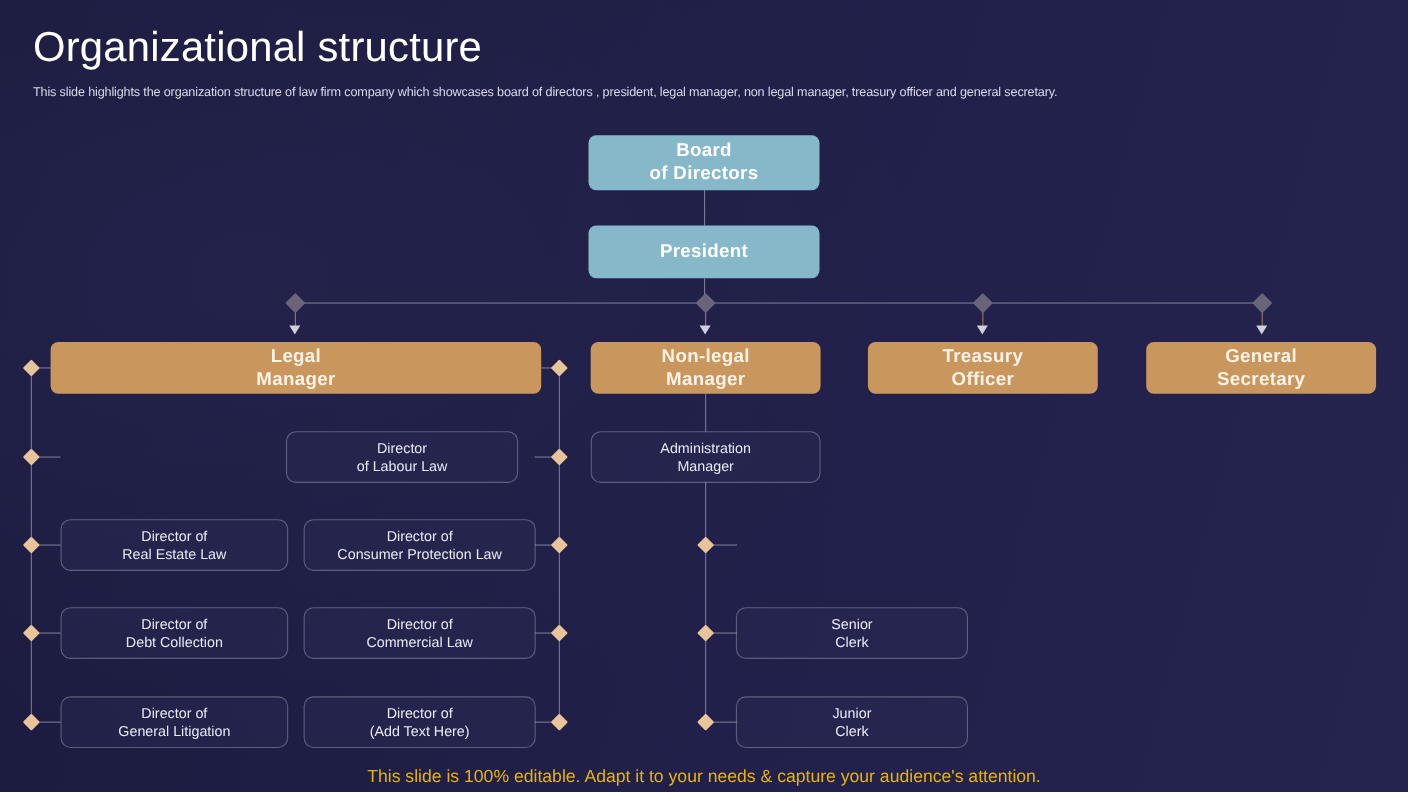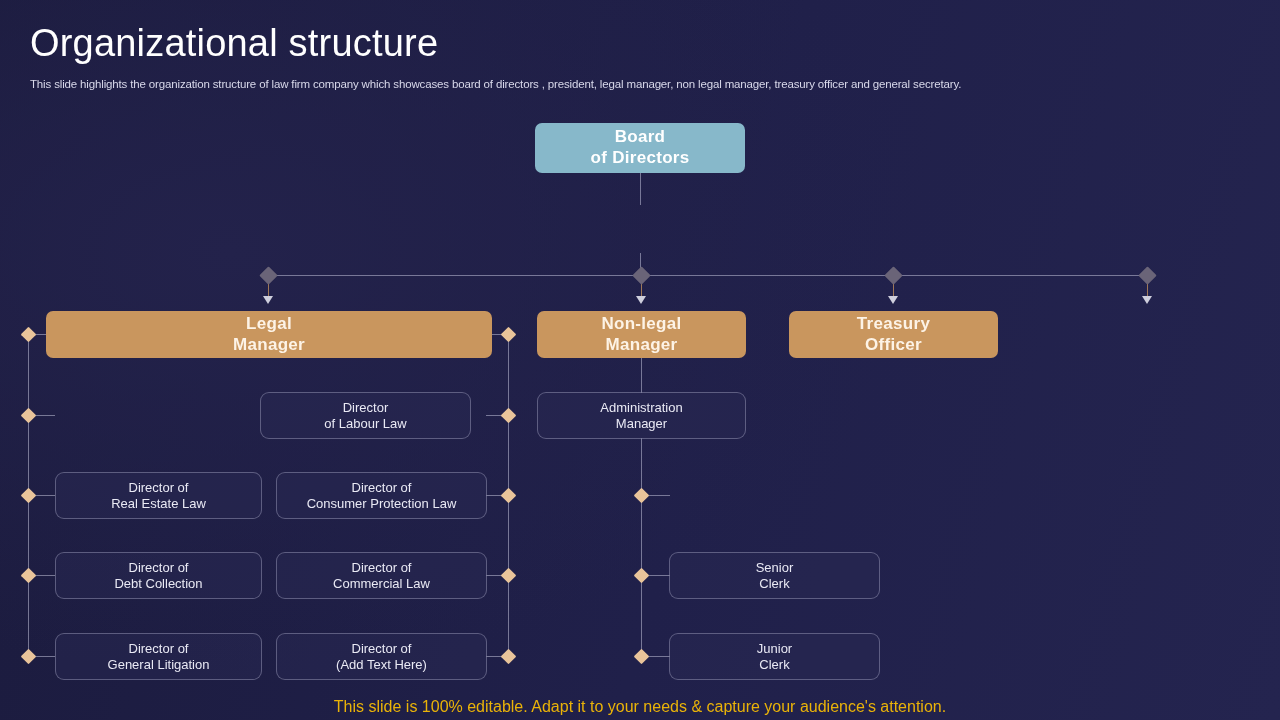--- a/index.html
+++ b/index.html
@@ -130,20 +130,25 @@
   <div class="dia" style="left:636px;top:570px;"></div>
   <div class="dia" style="left:636px;top:651px;"></div>
 
   <div class="box blue" style="left:535px;top:123px;width:210px;height:50px;">
     <div>
       <span>Board</span>
       <span>of Directors</span>
     </div>
   </div>
 
+  <div class="box blue" style="left:535px;top:205px;width:210px;height:48px;">
+    <div>
+      <span>President</span>
+    </div>
+  </div>
 
   <div class="box tan" style="left:46px;top:311px;width:446px;height:47px;">
     <div>
       <span>Legal</span>
       <span>Manager</span>
     </div>
   </div>
 
   <div class="box tan" style="left:537px;top:311px;width:209px;height:47px;">
     <div>
@@ -152,20 +157,26 @@
     </div>
   </div>
 
   <div class="box tan" style="left:789px;top:311px;width:209px;height:47px;">
     <div>
       <span>Treasury</span>
       <span>Officer</span>
     </div>
   </div>
 
+  <div class="box tan" style="left:1042px;top:311px;width:209px;height:47px;">
+    <div>
+      <span>General</span>
+      <span>Secretary</span>
+    </div>
+  </div>
 
   <div class="box plain" style="left:55px;top:472px;width:207px;height:47px;">
     <div>
       <span>Director of</span>
       <span>Real Estate Law</span>
     </div>
   </div>
   <div class="box plain" style="left:55px;top:552px;width:207px;height:47px;">
     <div>
       <span>Director of</span>

